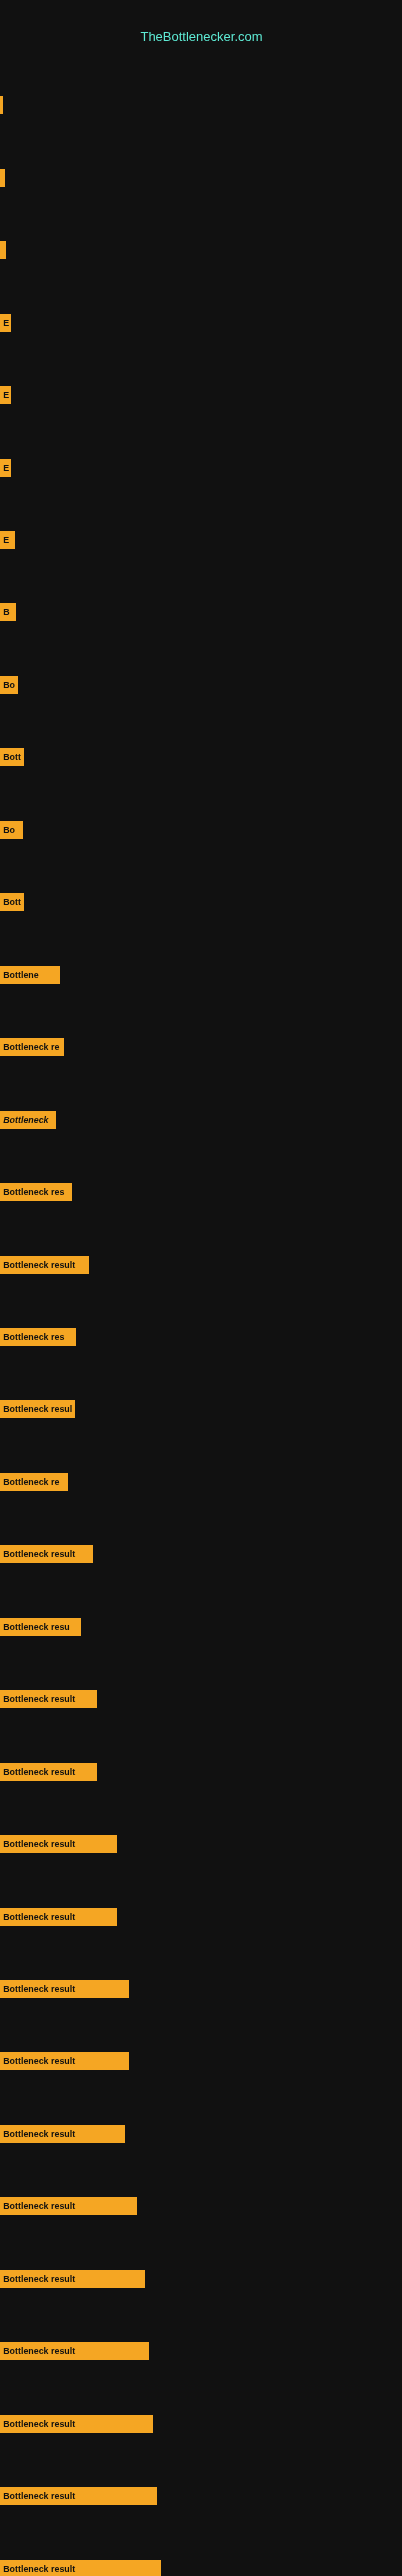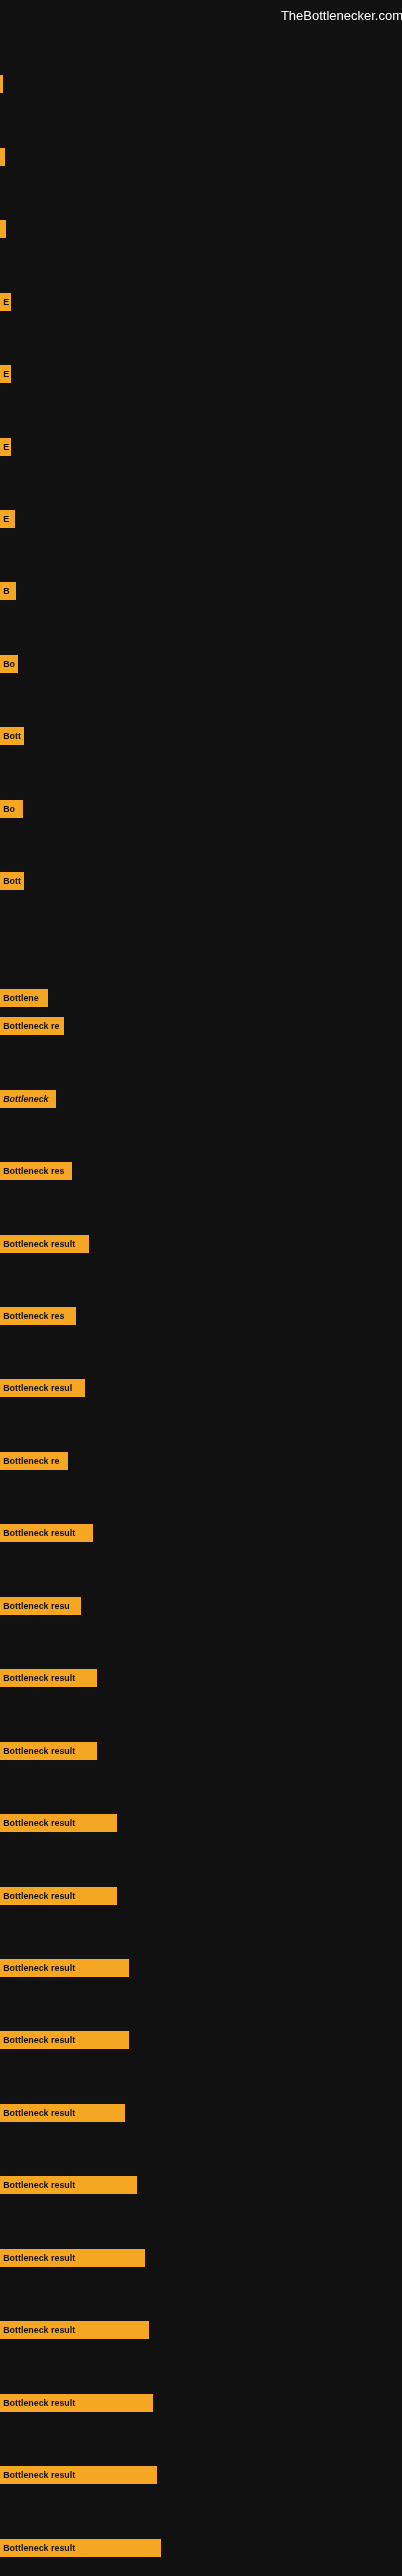--- a/index.html
+++ b/index.html
@@ -4,24 +4,25 @@
   <style>
     * { margin: 0; padding: 0; box-sizing: border-box; }
     body {
       background-color: #111;
       width: 403px;
       min-height: 2576px;
       font-family: Arial, sans-serif;
       position: relative;
     }
     .site-title {
-      text-align: right;
-      color: #ffffff;
+      text-align: center;
+      color: #5eead4;
       font-size: 13px;
       padding: 8px 0 4px 0;
+      margin-top: 21px;
     }
     .chart-area {
       width: 403px;
       height: 2560px;
       position: relative;
     }
     .bar-row {
       position: absolute;
       left: 0;
       display: flex;
@@ -100,21 +101,21 @@
       <div class="bar" style="width: 22.5px;">
         <span class="bar-label">Bo</span>
       </div>
     </div>
     <div class="bar-row" style="top: 845px;">
       <div class="bar" style="width: 24px;">
         <span class="bar-label">Bott</span>
       </div>
     </div>
     <div class="bar-row" style="top: 918px;">
-      <div class="bar" style="width: 48px; margin-top: 44px;">
+      <div class="bar" style="width: 60px;">
         <span class="bar-label">Bottlene</span>
       </div>
     </div>
     <div class="bar-row" style="top: 990px;">
       <div class="bar" style="width: 64px;">
         <span class="bar-label">Bottleneck re</span>
       </div>
     </div>
     <div class="bar-row" style="top: 1063px; font-style: italic;">
       <div class="bar" style="width: 56px;">
@@ -130,21 +131,21 @@
       <div class="bar" style="width: 89px;">
         <span class="bar-label">Bottleneck result</span>
       </div>
     </div>
     <div class="bar-row" style="top: 1280px;">
       <div class="bar" style="width: 76px;">
         <span class="bar-label">Bottleneck res</span>
       </div>
     </div>
     <div class="bar-row" style="top: 1352px;">
-      <div class="bar" style="width: 85px;">
+      <div class="bar" style="width: 75px;">
         <span class="bar-label">Bottleneck resul</span>
       </div>
     </div>
     <div class="bar-row" style="top: 1425px;">
       <div class="bar" style="width: 68px;">
         <span class="bar-label">Bottleneck re</span>
       </div>
     </div>
     <div class="bar-row" style="top: 1497px;">
       <div class="bar" style="width: 93px;">

